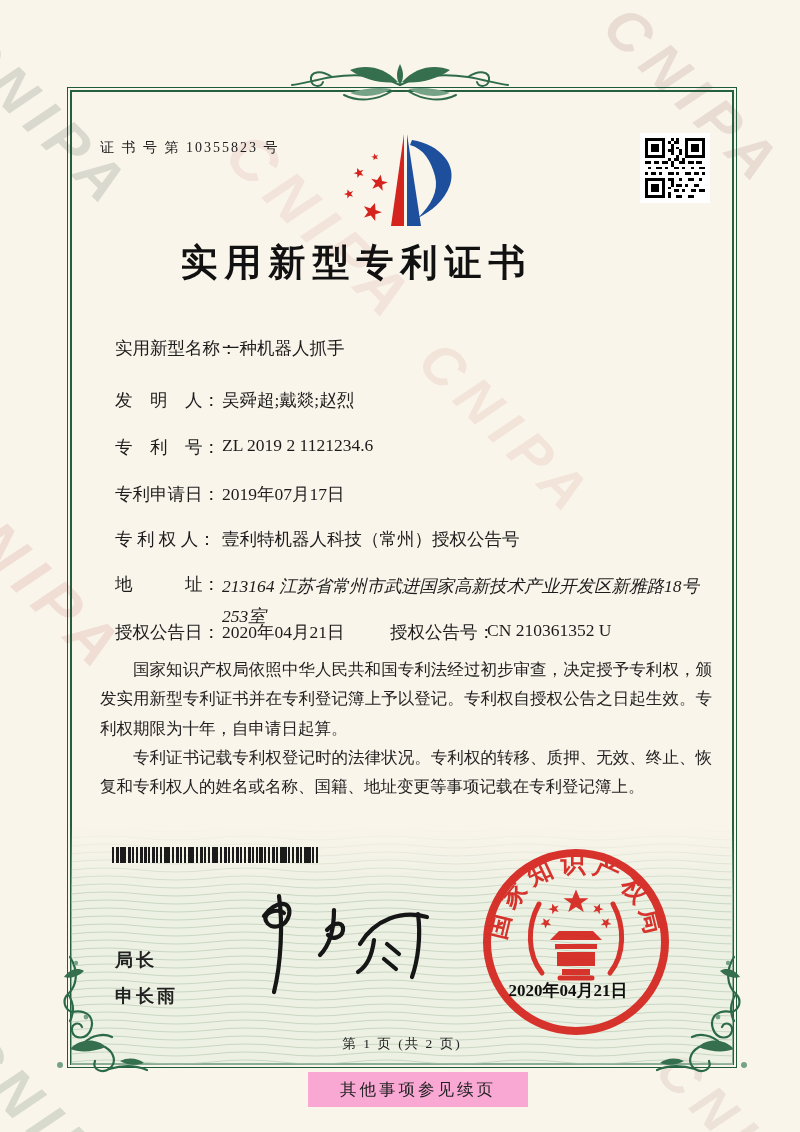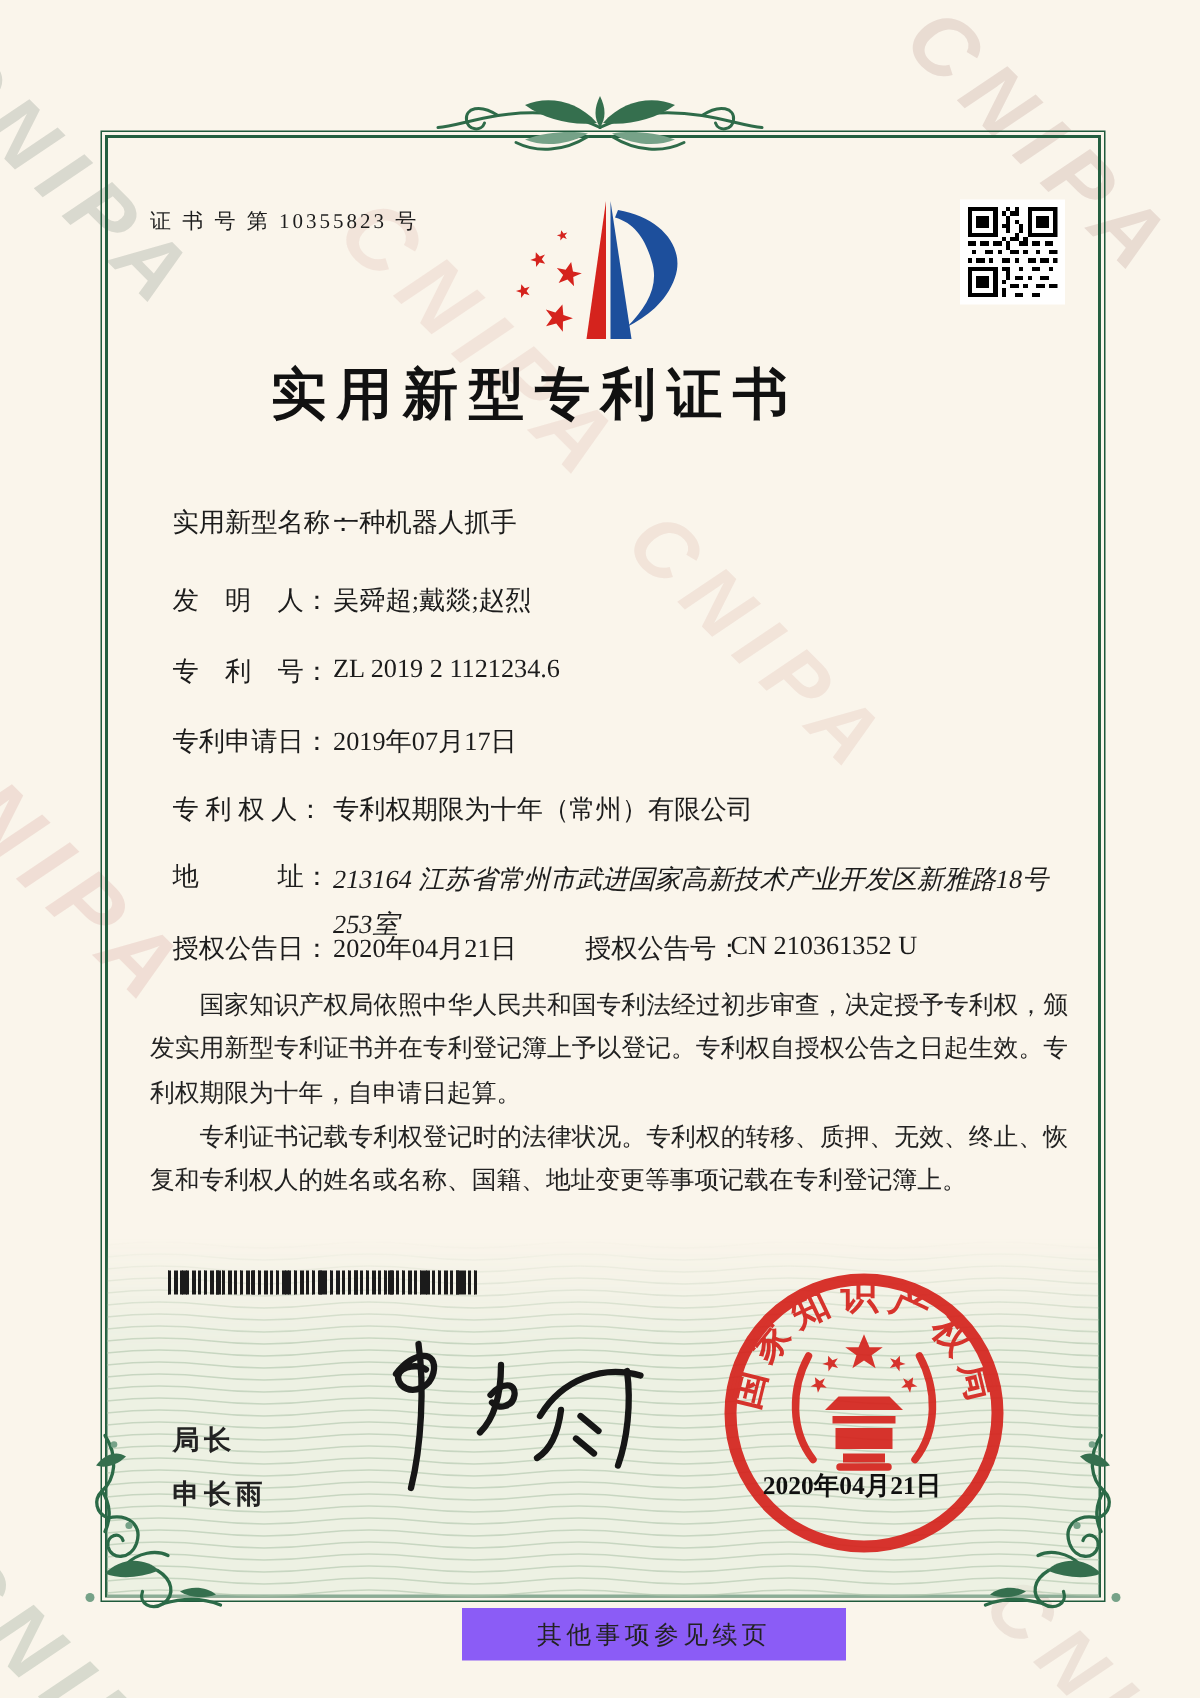--- a/index.html
+++ b/index.html
@@ -63,21 +63,21 @@
   .issuer-name{position:absolute;left:115px;top:948px;font-size:18px;font-weight:700;
     font-family:"Liberation Sans","DejaVu Sans",sans-serif;letter-spacing:3px;color:#222;margin-top:36px;}
   .signature{position:absolute;left:226px;top:888px;}
   
   .seal{position:absolute;left:476px;top:842px;}
   .seal-date{position:absolute;left:498px;top:979px;width:140px;text-align:center;
     font-size:17px;font-weight:700;color:#101010;z-index:6;}
   
   .page-info{position:absolute;left:67px;top:1035px;width:670px;text-align:center;
     font-size:13.5px;letter-spacing:2px;color:#222;}
-  .note-box{position:absolute;left:308px;top:1072px;width:256px;height:35px;background:#8b5cf6;
+  .note-box{position:absolute;left:308px;top:1072px;width:220px;height:35px;background:#f9a8d4;
     display:flex;align-items:center;justify-content:center;}
   .note-box span{font-size:16.5px;letter-spacing:3px;color:#222;}
   
   .orn{position:absolute;pointer-events:none;}
   .orn-top{left:290px;top:58px;}
   .orn-bl{left:50px;top:953px;}
   .orn-br{left:654px;top:953px;transform:scaleX(-1);}
   .z2{z-index:2}.z3{z-index:3}.z5{z-index:5}
 </style>
 </head>
@@ -212,21 +212,21 @@
   <div class="row r3">
     <span class="lab">专　利　号：</span>
     <span class="val">ZL 2019 2 1121234.6</span>
   </div>
   <div class="row r4">
     <span class="lab">专利申请日：</span>
     <span class="val">2019年07月17日</span>
   </div>
   <div class="row r5">
     <span class="lab">专 利 权 人：</span>
-    <span class="val">专利权期限为十年（常州）有限公司</span>
+    <span class="val">壹利特机器人科技（常州）授权公告号</span>
   </div>
   <div class="row r6">
     <span class="lab">地　　　址：</span>
     <span class="val wrap">213164 江苏省常州市武进国家高新技术产业开发区新雅路18号253室</span>
   </div>
   <div class="row r7">
     <span class="lab">授权公告日：</span>
     <span class="val">2020年04月21日</span>
     <span class="lab2">授权公告号：</span>
     <span class="val2">CN 210361352 U</span>
@@ -277,17 +277,18 @@
       </g>
       <g stroke="#d5231d" stroke-width="5" fill="none" stroke-linecap="round">
         <path d="M63,62 C51,84 51,112 66,131"></path>
         <path d="M137,62 C149,84 149,112 134,131"></path>
         <path d="M84,136 h32"></path>
       </g>
     </g>
   </svg>
   <div class="seal-date">2020年04月21日</div>
 
+  <div class="page-info">第 1 页 (共 2 页)</div>
   <div class="note-box">
     <span>其他事项参见续页</span>
   </div>
 
 </div>
 
 </body></html>

